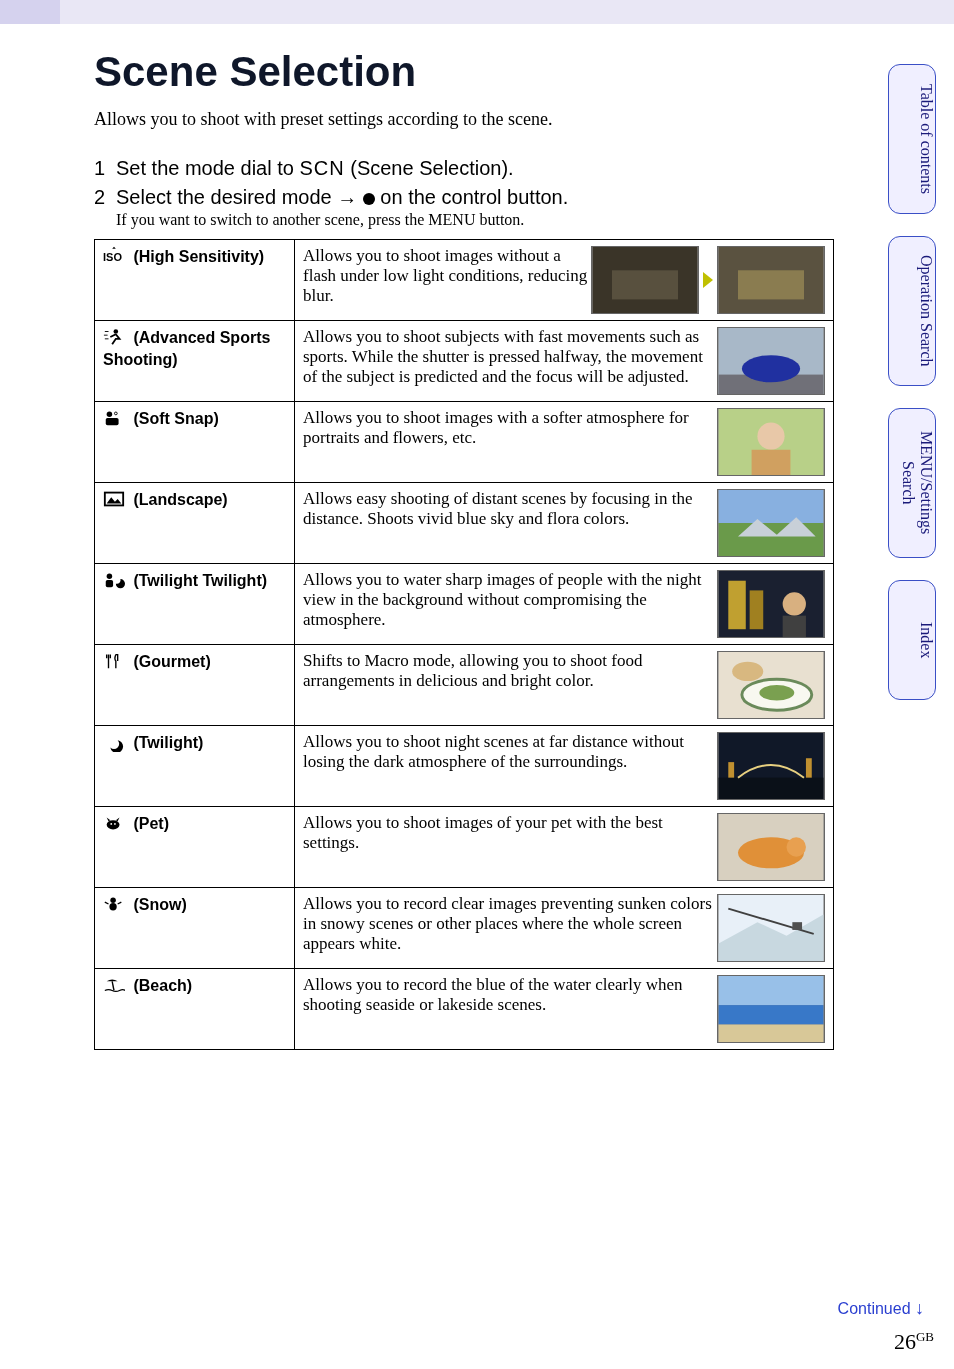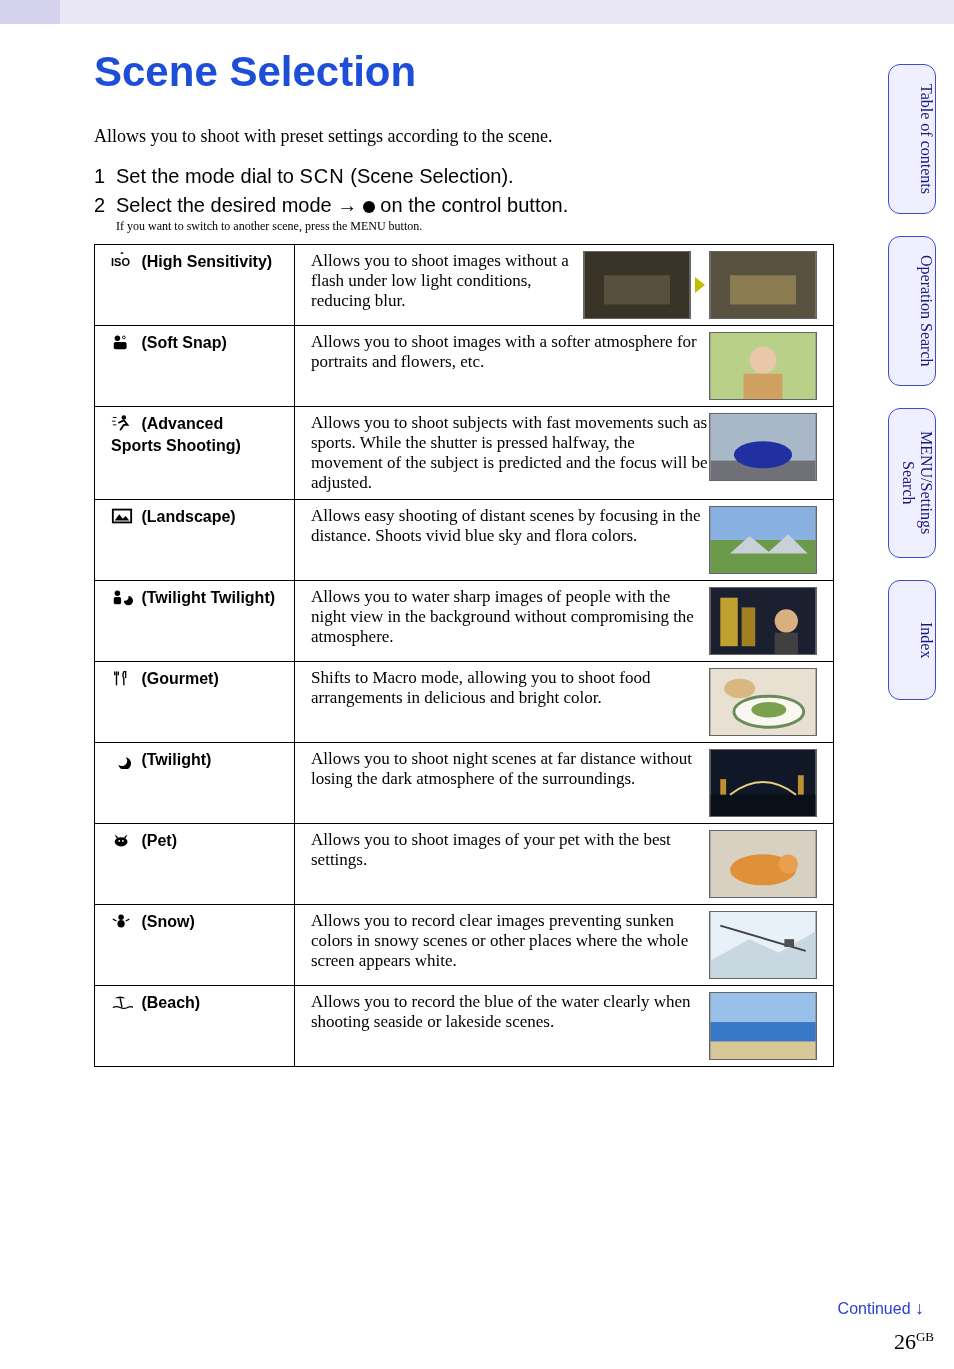--- a/index.html
+++ b/index.html
@@ -1,30 +1,30 @@
 <!DOCTYPE html>
 <html><head>
 <meta charset="utf-8">
 <style>
   * { box-sizing: border-box; margin: 0; padding: 0; }
   html, body { width: 954px; height: 1369px; font-family: "Times New Roman", serif; background: #fff; }
   .page { position: relative; width: 954px; height: 1369px; padding: 40px 30px 30px 94px; }
   .page-band { position: absolute; left: 0; top: 0; width: 100%; height: 24px; background: #e9e7f5; }
   .page-band .inner { position: absolute; left: 0; top: 0; width: 60px; height: 24px; background: #d5d2ee; }
-  h1.title { color: #1d4ed8; font-family: Arial, Helvetica, sans-serif; font-weight: bold; font-size: 42px; margin-top: 8px; margin-bottom: 30px; }
-  .intro { font-size: 18px; margin-bottom: 18px; }
+  h1.title { color: #0f172a; font-family: Arial, Helvetica, sans-serif; font-weight: bold; font-size: 42px; margin-top: 8px; margin-bottom: 13px; }
+  .intro { font-size: 18px; margin-bottom: 27px; }
   .step { font-family: Arial, Helvetica, sans-serif; font-size: 20px; color: #000; margin-bottom: 6px; display: flex; }
   .step .num { width: 22px; flex-shrink: 0; }
   .step .txt { flex: 1; }
-  .step .serif-sub { font-family: "Times New Roman", serif; font-weight: normal; font-size: 12px; margin-top: 2px; }
+  .step .serif-sub { font-family: "Times New Roman", serif; font-weight: normal; font-size: 16px; margin-top: 2px; }
   .scn { font-family: Arial, Helvetica, sans-serif; font-weight: normal; letter-spacing: 1px; }
   .dot { display: inline-block; width: 12px; height: 12px; border-radius: 50%; background: #000; vertical-align: -1px; }
   .arrow { display:inline-block; font-family: Arial, sans-serif; }
   table.scene { border-collapse: collapse; width: 740px; margin-top: 10px; }
-  table.scene td { border: 1px solid #000; vertical-align: top; padding: 6px 16px; }
+  table.scene td { border: 1px solid #000; vertical-align: top; padding: 6px 8px; }
   td.mode { width: 200px; font-family: Arial, Helvetica, sans-serif; font-weight: bold; font-size: 16px; }
   td.mode .icon { display: inline-block; width: 22px; margin-right: 4px; vertical-align: -4px; }
   td.desc { font-size: 17px; position: relative; margin-top: 43px; }
   td.desc .thumb-wrap { float: right; }
   .thumb { width: 108px; height: 68px; background: #888; border: 1px solid #666; display: block; object-fit: cover; }
   .sidetabs { position: absolute; right: 6px; top: 64px; width: 60px; }
   .tab { width: 48px; border: 1px solid #3a4fc6; border-radius: 12px; margin-bottom: 18px; background: #f0efff; position: relative; writing-mode: vertical-rl; text-orientation: mixed; font-family: "Times New Roman", serif; font-size: 16px; text-align: center; padding: 18px 0; color: #1a1a7a; }
   .tab.long { height: 150px; }
   .tab.short { height: 120px; }
   .continued { position: absolute; right: 30px; bottom: 50px; color: #2a3fd0; font-family: Arial, Helvetica, sans-serif; font-size: 16px; }
@@ -80,53 +80,53 @@
                 <rect width="108" height="68" fill="#5a5240"></rect>
                 <rect x="20" y="24" width="68" height="30" fill="#8a7c50"></rect>
               </svg>
         </div>
         <span>Allows you to shoot images without a flash under low light conditions, reducing blur.</span>
       </td>
     </tr>
     <tr>
       <td class="mode">
         <span class="icon"><svg class="icon-svg" viewBox="0 0 24 20">
+                <circle cx="14" cy="4" r="2.5" fill="#000"></circle>
+                <path d="M14 7 L18 12 L14 12 L10 18 M14 7 L8 10" stroke="#000" stroke-width="2" fill="none"></path>
+                <path d="M2 4 L6 4 M1 8 L5 8 M2 12 L6 12" stroke="#000" stroke-width="1"></path>
+              </svg></span><span> (Advanced Sports Shooting)</span>
+      </td>
+      <td class="desc">
+        <div class="thumb-wrap">
+              <svg class="thumb" viewBox="0 0 108 68">
+                <rect width="108" height="68" fill="#a8b8c8"></rect>
+                <rect y="48" width="108" height="20" fill="#707078"></rect>
+                <ellipse cx="54" cy="42" rx="30" ry="14" fill="#2030a0"></ellipse>
+              </svg>
+            </div>
+        <span>Allows you to shoot subjects with fast movements such as sports. While the shutter is pressed halfway, the movement of the subject is predicted and the focus will be adjusted.</span>
+      </td>
+    </tr>
+    <tr>
+      <td class="mode">
+        <span class="icon"><svg class="icon-svg" viewBox="0 0 24 20">
                 <circle cx="7" cy="6" r="3" fill="#000"></circle>
                 <circle cx="14" cy="5" r="1.5" fill="none" stroke="#000"></circle>
                 <rect x="3" y="10" width="14" height="8" rx="2" fill="#000"></rect>
               </svg></span><span> (Soft Snap)</span>
       </td>
       <td class="desc">
         <div class="thumb-wrap">
               <svg class="thumb" viewBox="0 0 108 68">
                 <rect width="108" height="68" fill="#b8d088"></rect>
                 <circle cx="54" cy="28" r="14" fill="#e8c8a8"></circle>
                 <rect x="34" y="42" width="40" height="26" fill="#d0a060"></rect>
               </svg>
             </div>
         <span>Allows you to shoot images with a softer atmosphere for portraits and flowers, etc.</span>
-      </td>
-    </tr>
-    <tr>
-      <td class="mode">
-        <span class="icon"><svg class="icon-svg" viewBox="0 0 24 20">
-                <circle cx="14" cy="4" r="2.5" fill="#000"></circle>
-                <path d="M14 7 L18 12 L14 12 L10 18 M14 7 L8 10" stroke="#000" stroke-width="2" fill="none"></path>
-                <path d="M2 4 L6 4 M1 8 L5 8 M2 12 L6 12" stroke="#000" stroke-width="1"></path>
-              </svg></span><span> (Advanced Sports Shooting)</span>
-      </td>
-      <td class="desc">
-        <div class="thumb-wrap">
-              <svg class="thumb" viewBox="0 0 108 68">
-                <rect width="108" height="68" fill="#a8b8c8"></rect>
-                <rect y="48" width="108" height="20" fill="#707078"></rect>
-                <ellipse cx="54" cy="42" rx="30" ry="14" fill="#2030a0"></ellipse>
-              </svg>
-            </div>
-        <span>Allows you to shoot subjects with fast movements such as sports. While the shutter is pressed halfway, the movement of the subject is predicted and the focus will be adjusted.</span>
       </td>
     </tr>
     <tr>
       <td class="mode">
         <span class="icon"><svg class="icon-svg" viewBox="0 0 24 20">
                 <rect x="2" y="3" width="20" height="14" fill="none" stroke="#000" stroke-width="2"></rect>
                 <path d="M4 15 L9 8 L13 13 L16 10 L20 15 Z" fill="#000"></path>
               </svg></span><span> (Landscape)</span>
       </td>
       <td class="desc">

